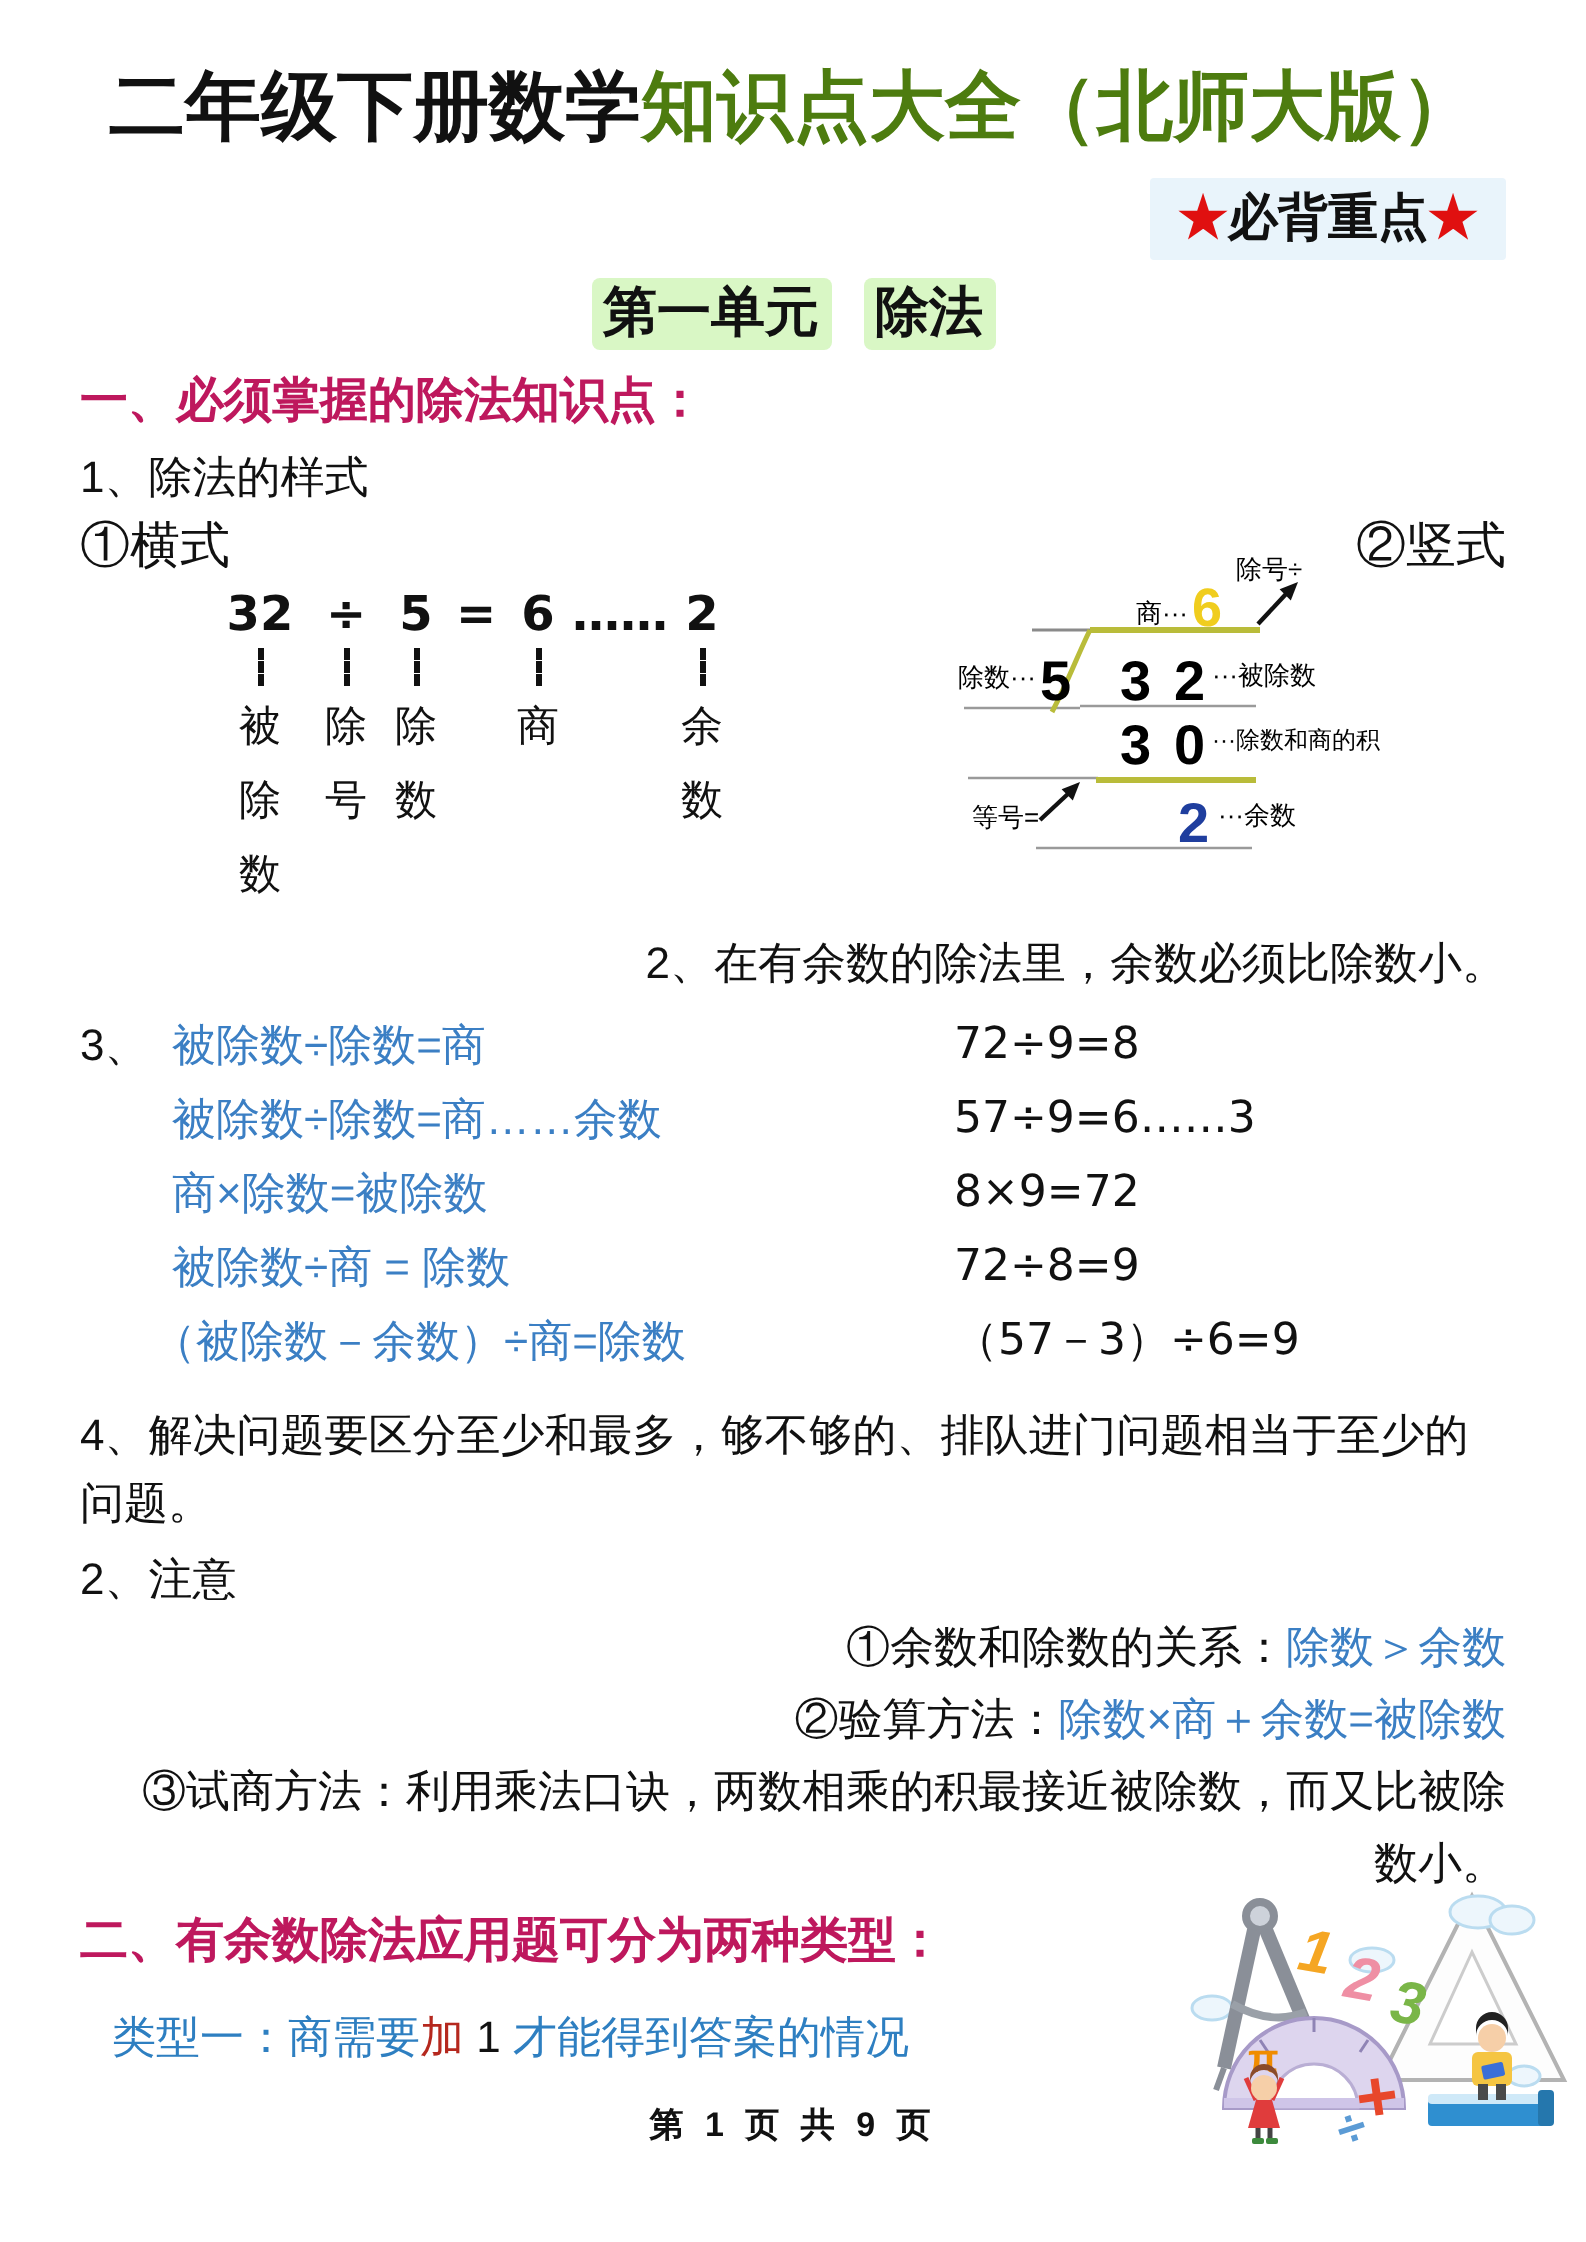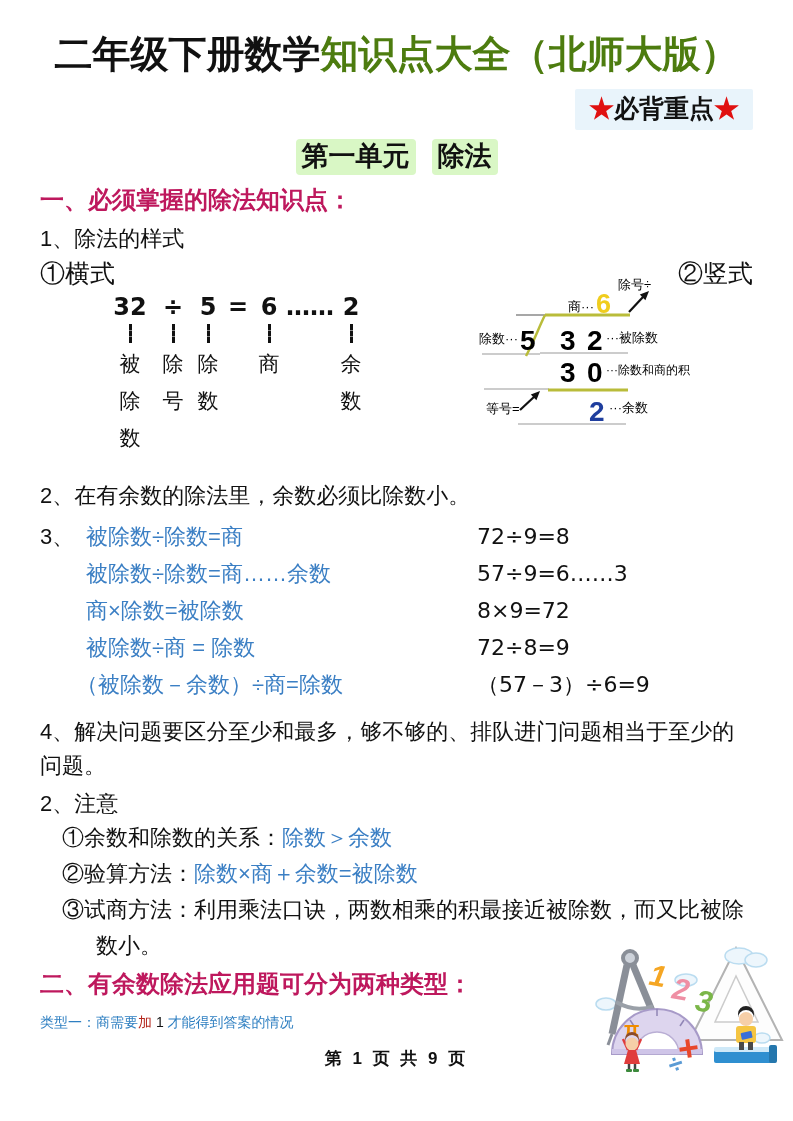--- a/index.html
+++ b/index.html
@@ -38,21 +38,21 @@
   }
   .subtitle-box .star { color: #e01010; }
 
   .unit-row { text-align: center; margin: 4px 0 10px 0; font-size: 27px; font-weight: 800; }
   .unit-hl { background: #d9f7c5; padding: 2px 6px 4px 6px; border-radius: 4px; }
   .unit-gap { display: inline-block; width: 16px; }
 
   
   .h-green { color: #be185d; font-size: 24px; font-weight: 800; margin: 8px 0 6px 0; }
   .body-line { font-size: 22px; line-height: 33px; margin: 0; }
-  .mt4 { margin-top: 4px; } .mt10 { margin-top: 26px; } .mt12 { margin-top: 12px; }
+  .mt4 { margin-top: 4px; } .mt10 { margin-top: 12px; text-align: right; } .mt12 { margin-top: 12px; }
 
   
   .forms-row { display: flex; margin-top: 2px; height: 196px; }
   .form-left { width: 372px; }
   .form-right { flex: 1; position: relative; text-align: right; }
   .form-label { font-size: 25px; line-height: 32px; }
 
   .hform { display: flex; margin-left: 66px; margin-top: 4px; }
   .hcol { text-align: center; }
   .hval { font-size: 24px; font-weight: 700; line-height: 28px; font-family: "DejaVu Sans", sans-serif; }
@@ -63,27 +63,27 @@
   svg text { font-family: "Liberation Sans", sans-serif; }
 
   
   .item3 { display: flex; margin-top: 6px; }
   .item3-label { width: 46px; font-size: 22px; line-height: 37px; }
   .item3-row { display: flex; line-height: 37px; gap: 47px; }
   .item3-formula { width: 344px; color: #3b7fc4; font-size: 22px; }
   .item3-example { font-size: 22px; font-family: "DejaVu Sans", sans-serif; }
 
   
-  .note-block { margin-left: 22px; }
+  .note-block { margin-left: 22px; text-align: right; }
   .note-line { font-size: 22px; line-height: 36px; margin: 0; }
   .note3 { padding-left: 34px; text-indent: -34px; }
   .blue { color: #3b7fc4; }
 
   
-  .type1-line { font-size: 14px; line-height: 33px; color: #2e7fc1; margin: 0; }
+  .type1-line { font-size: 22px; line-height: 33px; color: #2e7fc1; margin: 16px; }
   .red-char { color: #b5281e; }
   .black-char { color: #111111; }
 
   
   .footer { text-align: center; font-size: 17px; font-weight: 600; margin-top: 8px; letter-spacing: 3px; }
 
   
   .illustration { position: absolute; left: 586px; top: 942px; }
 </style>
 </head>

